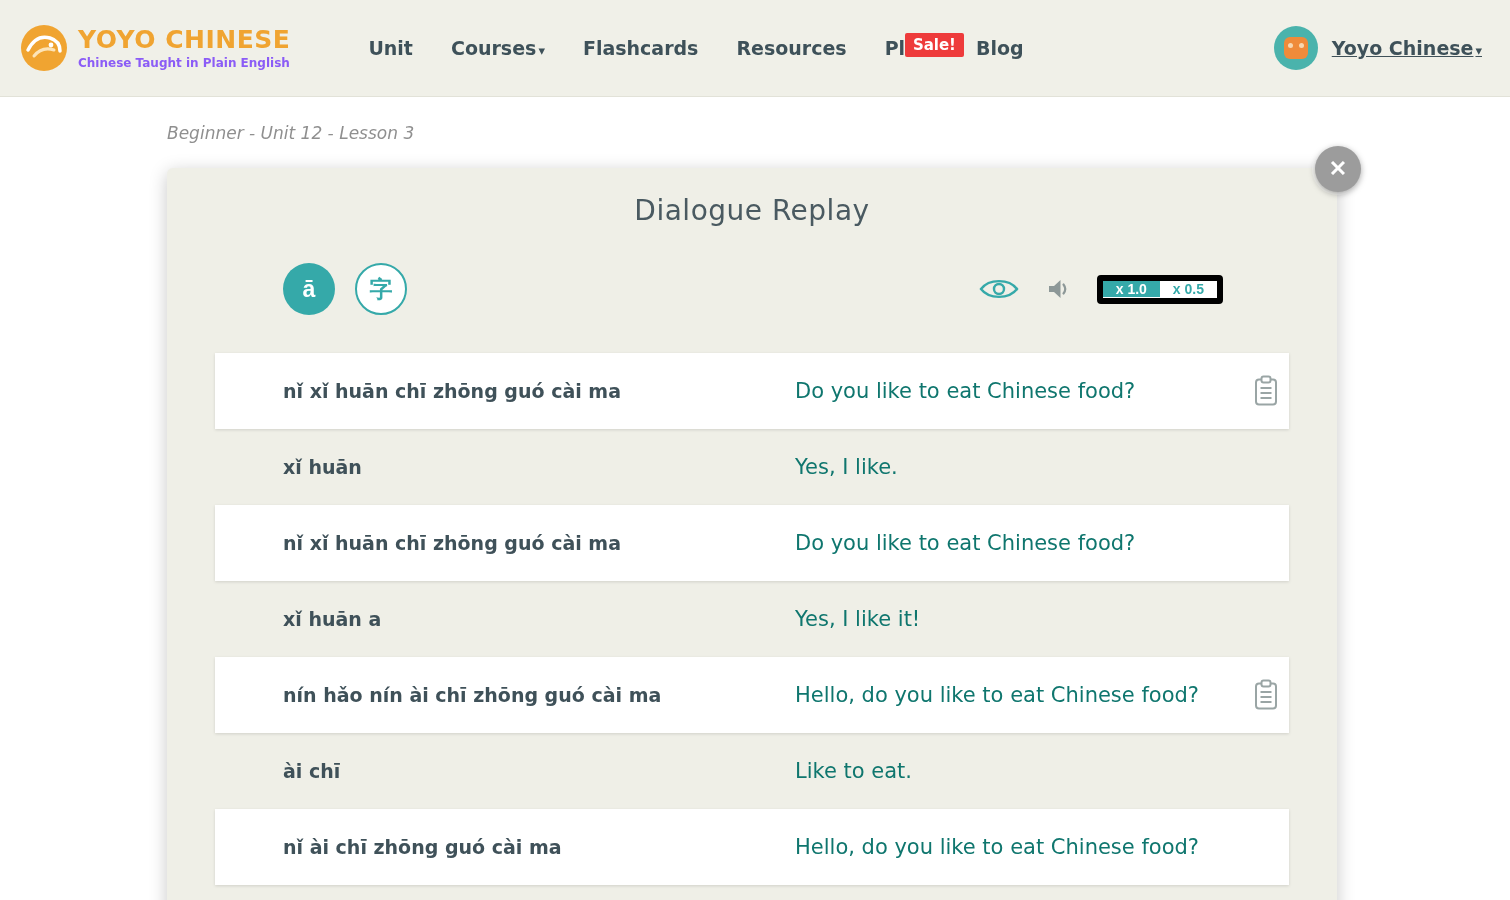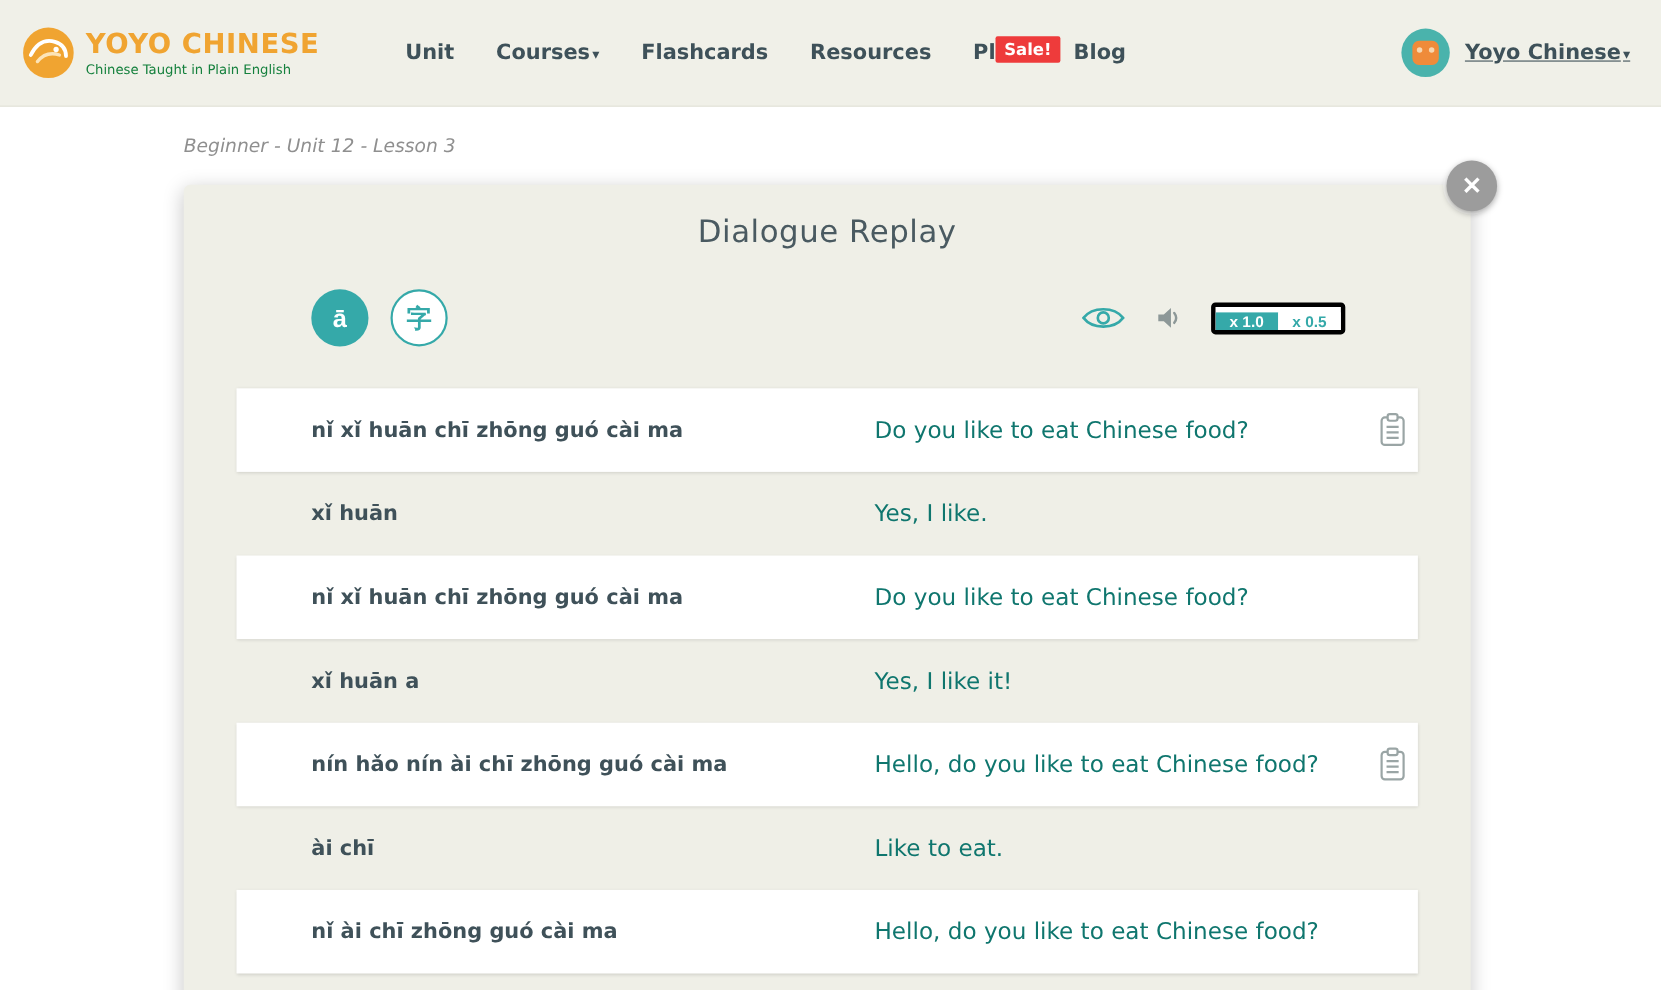--- a/index.html
+++ b/index.html
@@ -19,21 +19,21 @@
     align-items: center;
     padding: 0 28px 0 20px;
     border-bottom: 1px solid #e2e2d8;
   }
   .logo { display: flex; align-items: center; gap: 10px; cursor: pointer; }
   .logo-icon { width: 48px; height: 48px; flex: 0 0 auto; }
   .logo-text-block { display: flex; flex-direction: column; line-height: 1.1; }
   .logo-title {
     color: #f0a431; font-size: 25px; font-weight: 700; letter-spacing: 0.5px;
   }
-  .logo-tagline { color: #15803d; font-size: 12px; font-weight: 400; margin-top: 3px; }
+  .logo-tagline { color: #8b5cf6; font-size: 12px; font-weight: 700; margin-top: 3px; }
 
   .main-nav { display: flex; align-items: center; gap: 38px; margin-left: 78px; }
   .nav-item {
     position: relative;
     font-size: 19px; font-weight: 600; color: #3e5159;
     text-decoration: none; cursor: pointer; white-space: nowrap;
   }
   .nav-caret { font-size: 13px; margin-left: 2px; }
   .sale-badge {
     position: absolute; top: -31px; right: -26px;
@@ -113,22 +113,22 @@
     background: #35a9a9; color: #ffffff; border: none; font-weight: 600;
   }
   .toggle-chars {
     background: #ffffff; color: #35a9a9; border: 2px solid #35a9a9;
     margin-left: 20px; font-weight: 600;
   }
   .controls-right { margin-left: auto; display: flex; align-items: center; gap: 28px; }
   .icon-btn { background: none; border: none; cursor: pointer; display: flex; align-items: center; }
 
   .speed-toggle {
-    display: flex; align-items: flex-end;
-    border: 4px solid #000000; border-radius: 4px;
+    display: flex; align-items: flex-start;
+    border: 6px solid #000000; border-radius: 4px;
     overflow: hidden; height: 29px;
     background: #ffffff;
   }
   .speed-seg {
     border: none; cursor: pointer;
     font-size: 14px; font-weight: 700;
     padding: 0 13px;
     display: flex; align-items: center;
   }
   .speed-seg.active { background: #35a9a9; color: #ffffff; }

